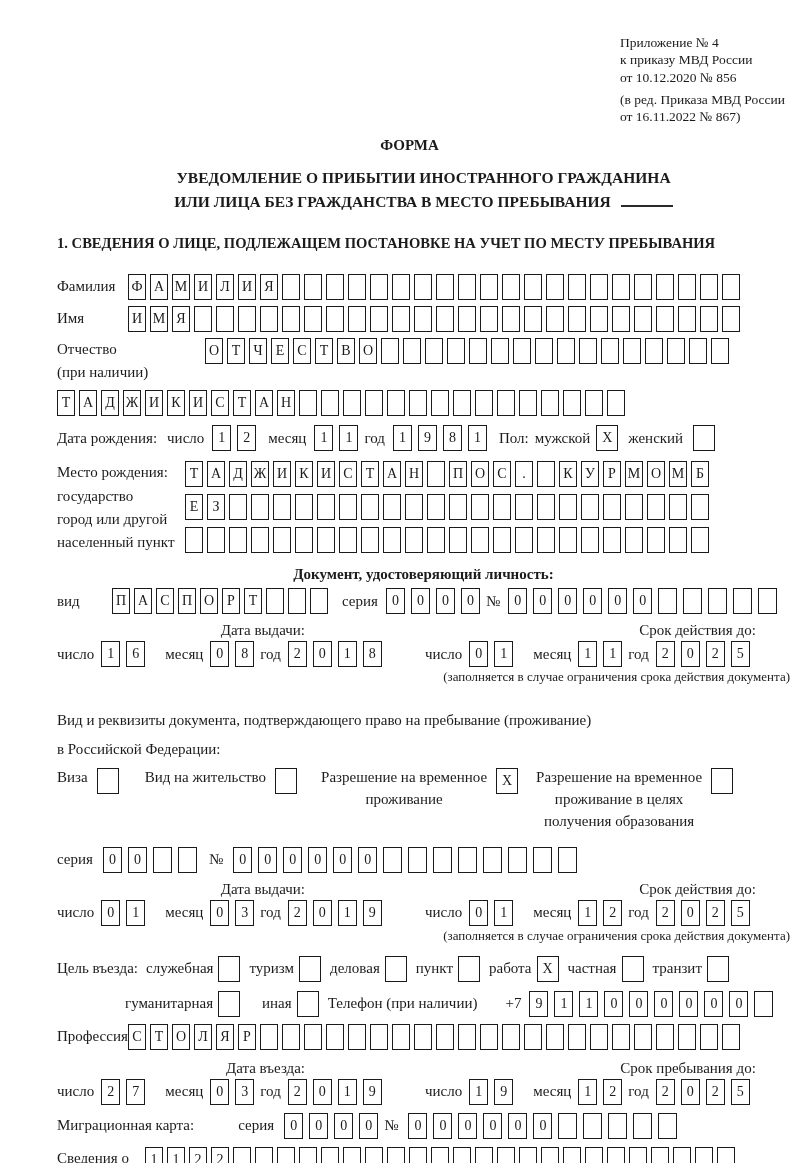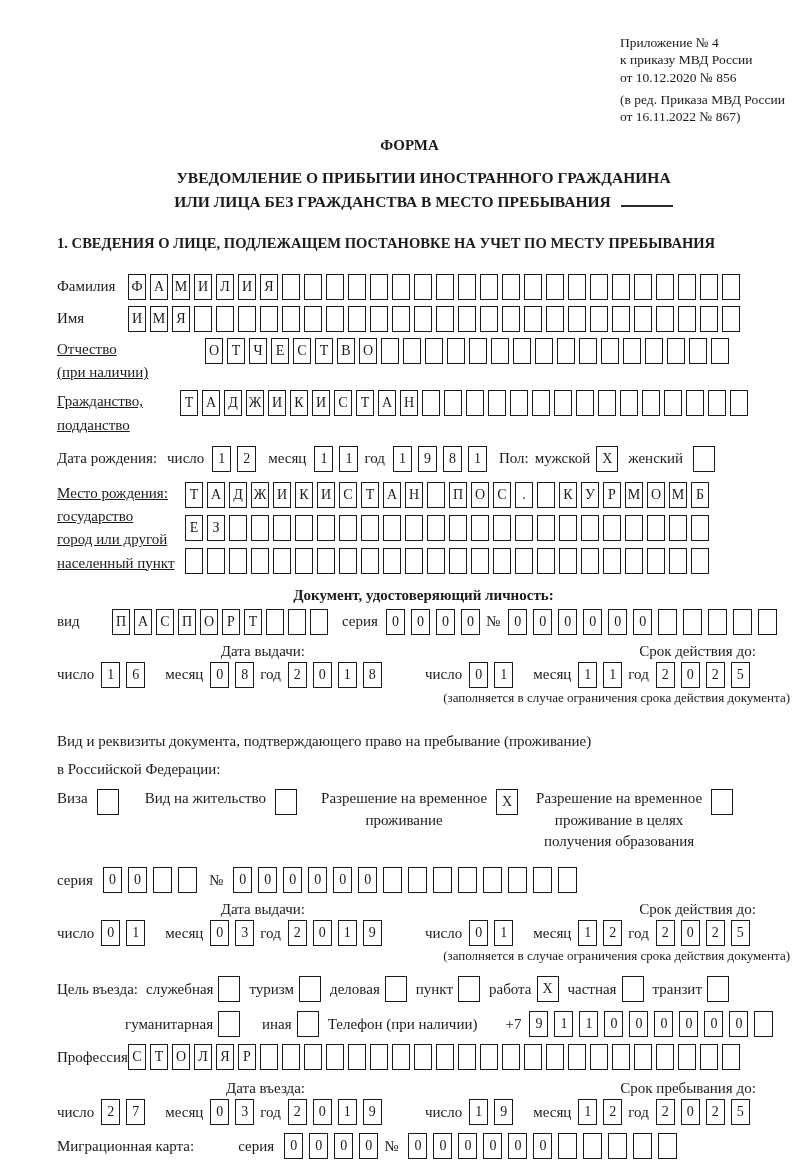--- a/index.html
+++ b/index.html
@@ -44,21 +44,21 @@
   .note{font-size:13px;text-align:right;margin-top:2px;}
   
   .opts{display:flex;align-items:flex-start;margin-top:4px;}
   .opt{display:flex;align-items:flex-start;}
   .opt .olabel{white-space:pre-line;text-align:center;line-height:1.45;}
   .opt .checkbox{margin-top:1px;margin-left:9px;}
   
   .pair{display:flex;align-items:center;margin-right:9px;}
   .pair .checkbox{margin-left:5px;}
   
-  .ml-lines{line-height:1.55;white-space:pre-line;text-decoration:underline;}
+  .ml-lines{line-height:1.55;white-space:pre-line;}
   .stackrows .boxes{margin-bottom:7px;}
 </style>
 </head>
 <body>
 
 <div class="page">
 
   <div class="hdr-block">
     <div class="pre">Приложение № 4
 к приказу МВД России
@@ -168,22 +168,20 @@
         <span class="cell"></span>
         <span class="cell"></span>
         <span class="cell"></span>
         <span class="cell"></span>
         <span class="cell"></span>
         <span class="cell"></span>
       </span>
   </div>
 
   <div class="row start">
-    <span class="lbl w123 ml-lines">Гражданство,
-подданство</span>
     <span class="boxes cgroup">
         <span class="cell">Т</span>
         <span class="cell">А</span>
         <span class="cell">Д</span>
         <span class="cell">Ж</span>
         <span class="cell">И</span>
         <span class="cell">К</span>
         <span class="cell">И</span>
         <span class="cell">С</span>
         <span class="cell">Т</span>

